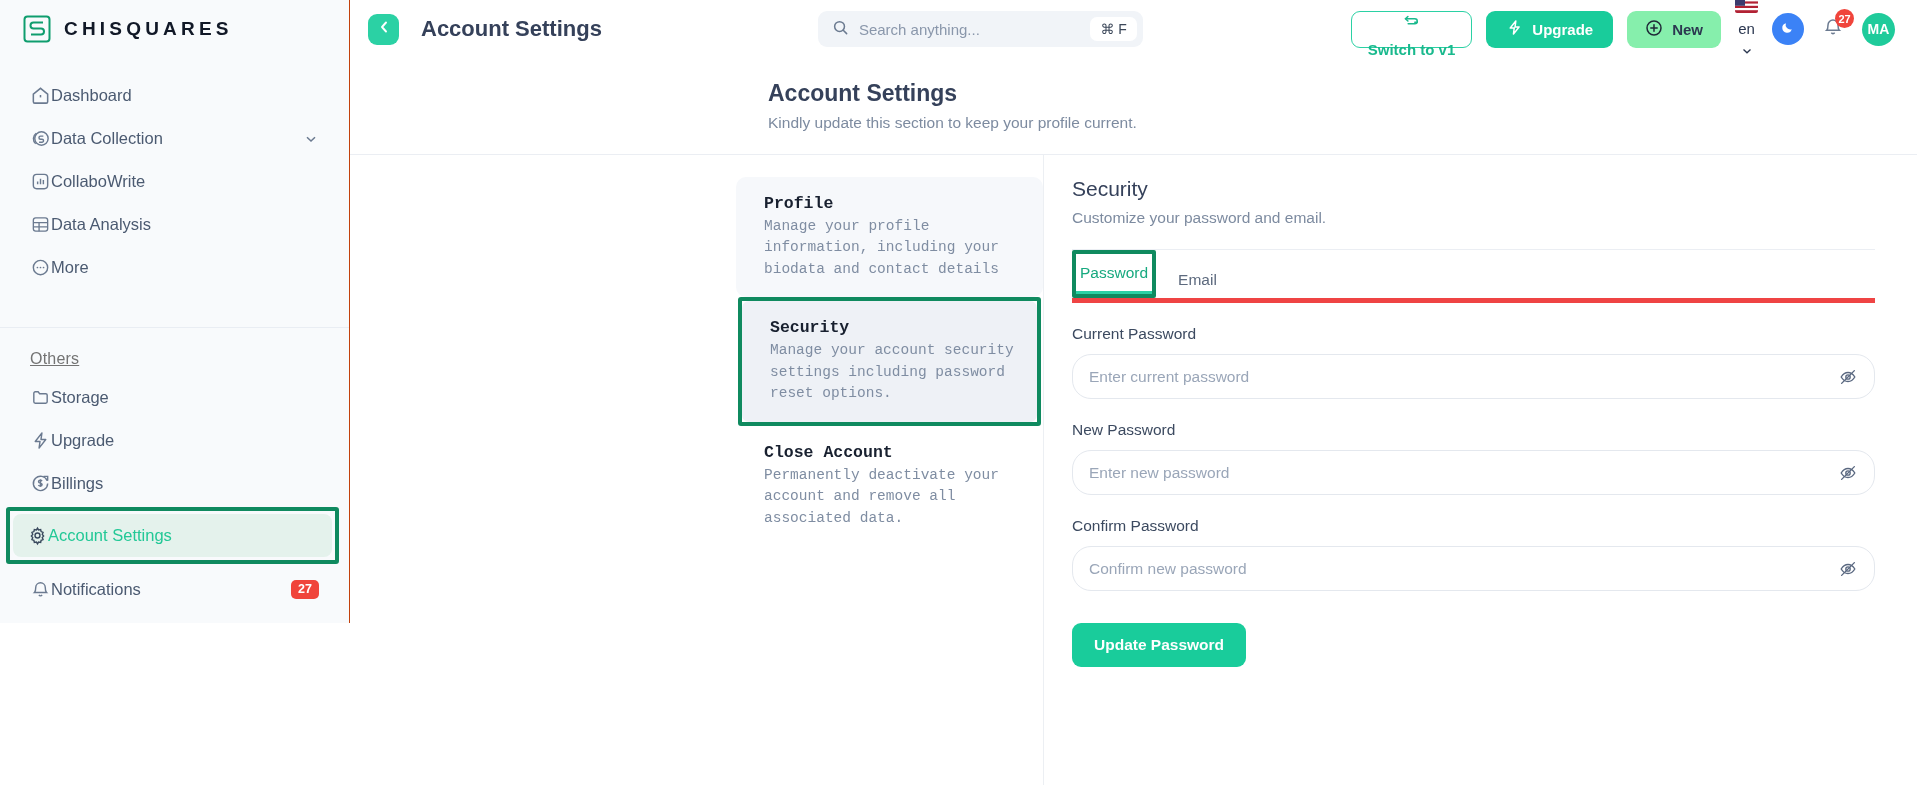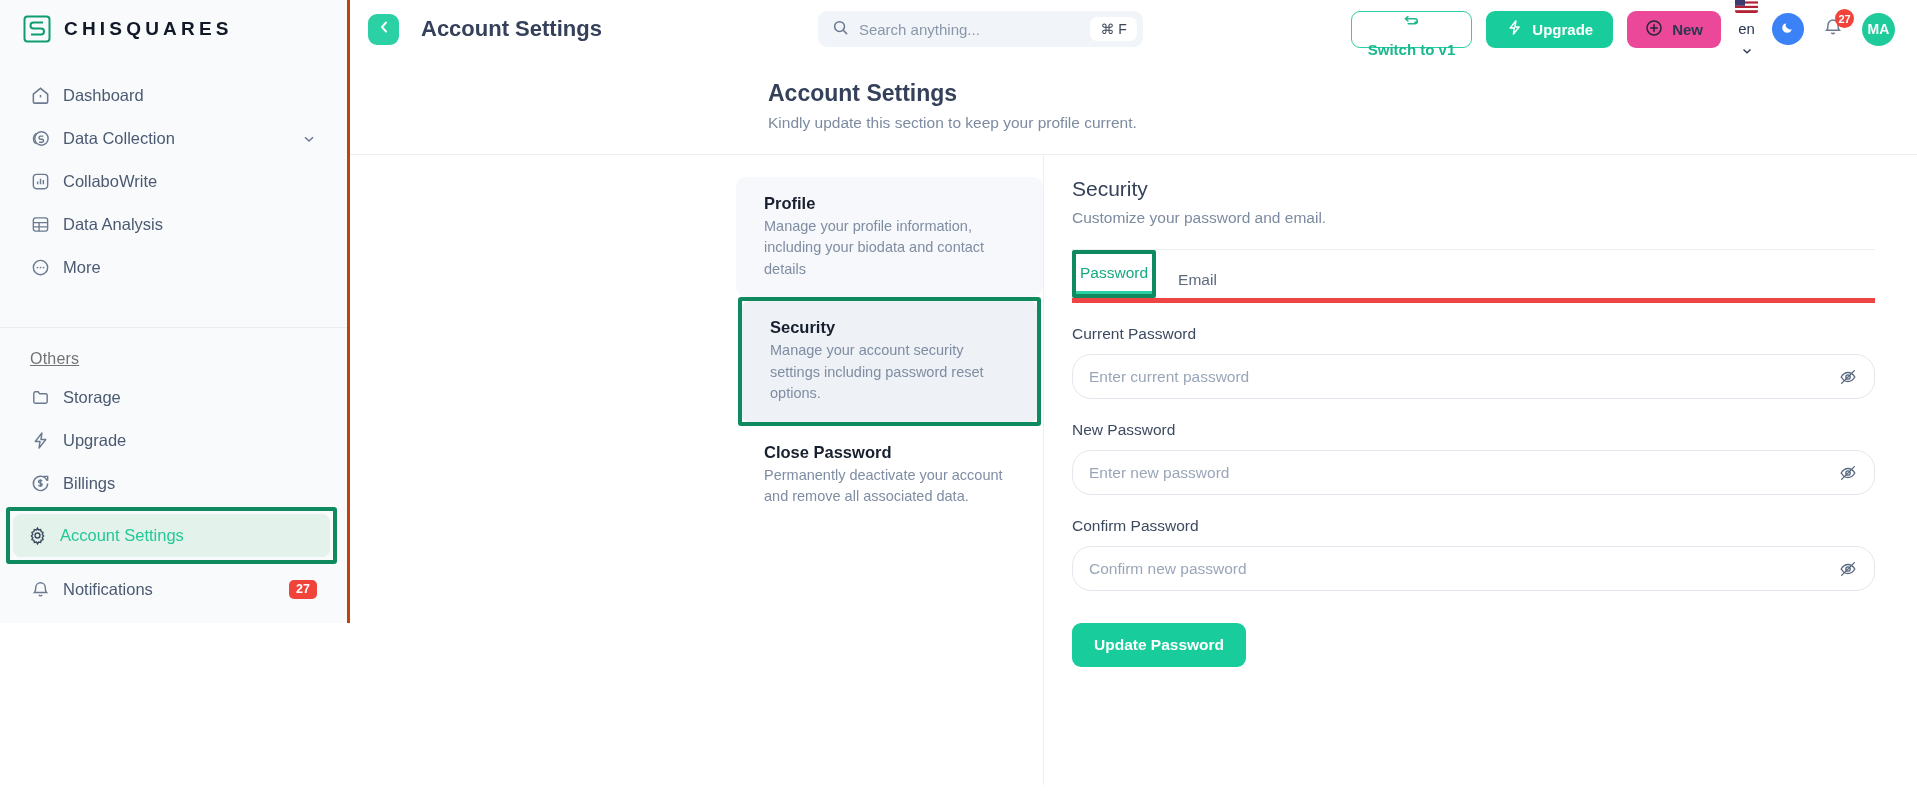--- a/index.html
+++ b/index.html
@@ -9,33 +9,33 @@
     background: #ffffff;
     color: #35415a;
     overflow: hidden;
   }
   .app { display: flex; width: 1917px; height: 791px; }
 
   
   .sidebar {
     width: 350px; height: 623px;
     background: #f8fafc;
-    border-right: 3px solid #c2410c;
+    border-right: 1px solid #c2410c;
     flex: 0 0 350px;
     position: relative;
   }
   .brand { height: 58px; display: flex; align-items: center; padding-left: 22px; gap: 12px; }
   .brand-logo { width: 30px; height: 30px; flex: 0 0 30px; }
   .brand-name {
     font-size: 19px; font-weight: 700; letter-spacing: 4.2px;
     color: #111827; font-family: "Liberation Sans", sans-serif;
   }
   .nav-group { padding: 16px 16px 0 16px; }
   .nav-item {
-    display: flex; align-items: center; gap: 12px;
+    display: flex; align-items: center; gap: 0;
     height: 43px; padding: 0 14px; border-radius: 9px;
     color: #4b5a71; font-size: 16.5px; cursor: pointer;
     position: relative;
   }
   .nav-item .ico { width: 21px; height: 21px; flex: 0 0 21px; display: flex; align-items: center; justify-content: center; }
   .nav-item .chev { margin-left: auto; width: 16px; height: 16px; }
   .divider { height: 1px; background: #e9edf3; margin: 38px 0 0 0; }
   .others-label {
     font-size: 16px; color: #737373; padding: 22px 0 8px 30px; letter-spacing: .2px; text-decoration: underline;
   }
@@ -87,21 +87,21 @@
     height: 37px; border: 1.4px solid #2bd1a4; border-radius: 9px; color: #19b98d;
     background: #fff; display: flex; align-items: center; gap: 9px; padding: 0 16px;
     font-size: 15px; font-weight: 600; cursor: pointer; white-space: nowrap; flex-direction: column;
   }
   .btn-green {
     height: 37px; border: none; border-radius: 9px; background: #19cc9b; color: #fff;
     display: flex; align-items: center; gap: 9px; padding: 0 20px;
     font-size: 15px; font-weight: 600; cursor: pointer; white-space: nowrap;
   }
   .btn-plain {
-    height: 37px; border-radius: 9px; background: #ec4899; color: #2b3750;
+    height: 37px; border-radius: 9px; background: #86efac; color: #2b3750;
     display: flex; align-items: center; gap: 9px; padding: 0 18px;
     font-size: 15px; font-weight: 600; cursor: pointer; white-space: nowrap; border: none;
   }
   .lang { display: flex; align-items: center; gap: 7px; cursor: pointer; font-size: 15px; color: #2b3750; flex-direction: column; }
   .flag { width: 23px; height: 16px; border-radius: 2px; overflow: hidden; display: block; }
   .moon-btn {
     width: 32px; height: 32px; border-radius: 50%; background: #3b82f6;
     display: flex; align-items: center; justify-content: center; cursor: pointer;
   }
   .bell-wrap { position: relative; width: 30px; height: 30px; cursor: pointer; display:flex; align-items:center; justify-content:center;}
@@ -121,21 +121,21 @@
   .content-head { padding: 22px 0 0 418px; }
   .content-head h1 { font-size: 23px; font-weight: 600; color: #35415a; }
   .content-head p { font-size: 15.5px; color: #7d8ba0; margin-top: 7px; }
   .hr { height: 1px; background: #ebeef3; margin: 22px 0 0 0; }
 
   .panels { display: flex; height: 630px; }
   .settings-nav {
     width: 308px; flex: 0 0 308px; margin-left: 386px; padding-top: 22px;
     border-right: 1px solid #eceff3; height: 630px;
   }
-  .snav-item { padding: 17px 22px 17px 28px; border-radius: 10px; cursor: pointer; }
+  .snav-item { padding: 17px 22px 17px 28px; border-radius: 10px; cursor: pointer; font-family: Liberation Mono, monospace; }
   .snav-item h3 { font-size: 16.5px; font-weight: 700; color: #18202f; }
   .snav-item p { font-size: 14.5px; color: #7f8da2; line-height: 1.48; margin-top: 3px; }
   .snav-item.muted { background: #f6f8fb; }
   .snav-highlight { border: 4px solid #0f8a5f; border-radius: 3px; margin: 0 2px; }
   .snav-item.selected { background: #eef1f6; border-radius: 7px; }
 
   .form-area { flex: 1 1 auto; padding: 22px 42px 0 28px; min-width: 0; }
   .form-area h2 { font-size: 21px; font-weight: 500; color: #35415a; }
   .form-area .sub { font-size: 15.5px; color: #7d8ba0; margin-top: 8px; }
   .form-hr { height: 1px; background: #ebeef3; margin: 22px 0 0 0; }
@@ -420,21 +420,21 @@
           </div>
 
           <div class="snav-highlight">
             <div class="snav-item selected">
               <h3>Security</h3>
               <p>Manage your account security settings including password reset options.</p>
             </div>
           </div>
 
           <div class="snav-item">
-            <h3>Close Password</h3>
+            <h3>Close Account</h3>
             <p>Permanently deactivate your account and remove all associated data.</p>
           </div>
         </nav>
 
         <div class="form-area">
           <h2>Security</h2>
           <div class="sub">Customize your password and email.</div>
           <div class="form-hr"></div>
 
           <div class="tabs">

